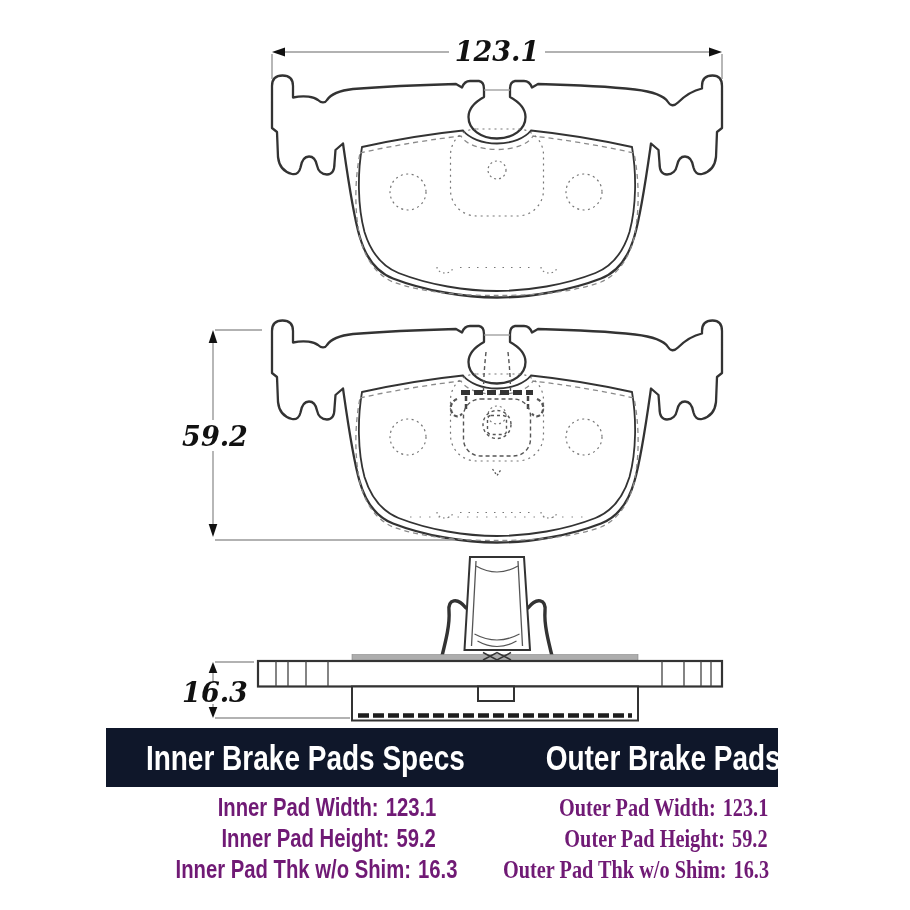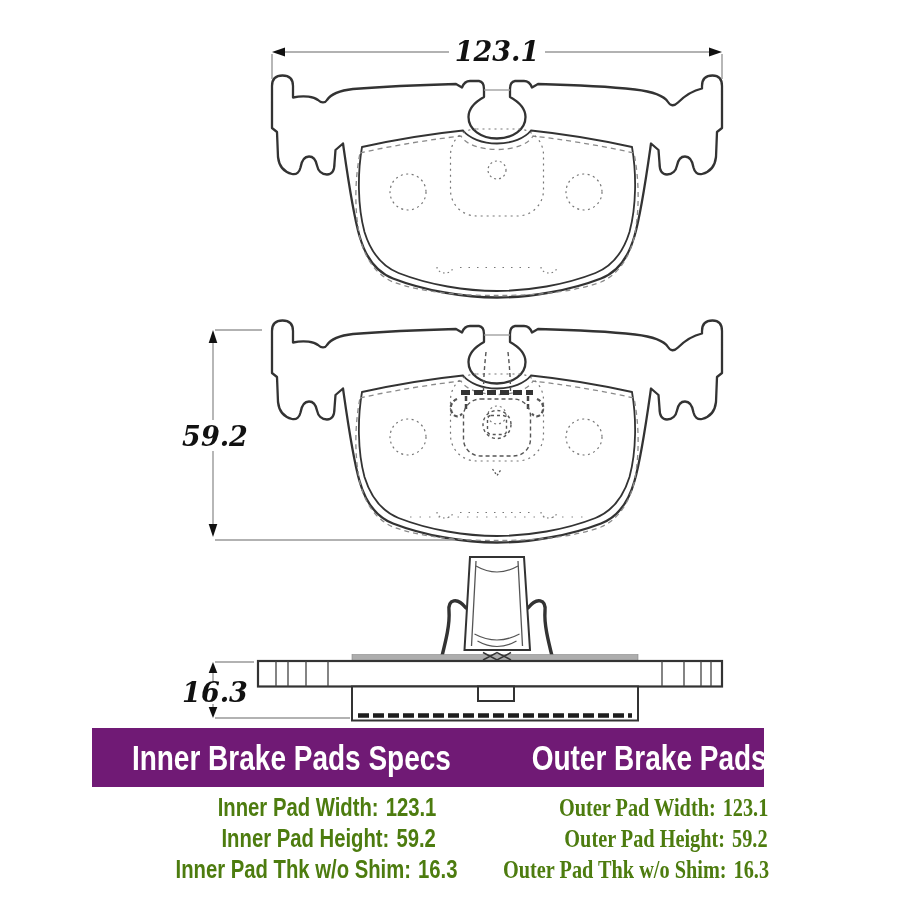--- a/index.html
+++ b/index.html
@@ -1,28 +1,28 @@
 <!DOCTYPE html>
 <html><head>
 <meta charset="utf-8">
 <style>
   html,body{margin:0;padding:0;background:#fff;}
   #page{position:relative;width:910px;height:910px;background:#ffffff;overflow:hidden;
         font-family:"Liberation Sans",sans-serif;padding-left:43px;}
   #drawing{position:absolute;left:0;top:0;}
   .dimtext{font-family:"DejaVu Serif",serif;font-style:italic;font-weight:bold;
            font-size:27px;fill:#111;}
-  .tbl-header{position:absolute;left:92px;top:728px;width:672px;height:59px;
-              background:#701a75;display:flex;align-items:center;}
+  .tbl-header{position:absolute;left:106px;top:728px;width:672px;height:59px;
+              background:#0f172a;display:flex;align-items:center;}
   .tbl-header .hcell{flex:1;text-align:center;color:#fff;font-weight:bold;font-size:35px;
               line-height:59px;white-space:nowrap;}
   .hcell .squeeze{display:inline-block;transform:scaleX(0.80);transform-origin:center;}
   .spec-row{position:absolute;height:31px;line-height:31px;white-space:nowrap;}
   .spec-cell{position:absolute;width:340px;text-align:right;font-weight:bold;font-size:26px;
-             color:#4d7c0f;}
+             color:#701a75;}
   .spec-cell .squeeze{display:inline-block;transform:scaleX(0.78);transform-origin:100% 50%;}
   .spec-cell .val{margin-left:9px;}
   .cell-inner{left:53px;}
   .cell-outer{left:385px;font-family:Liberation Serif, serif;}
 </style>
 </head>
 <body>
 
 <div id="page">
 

